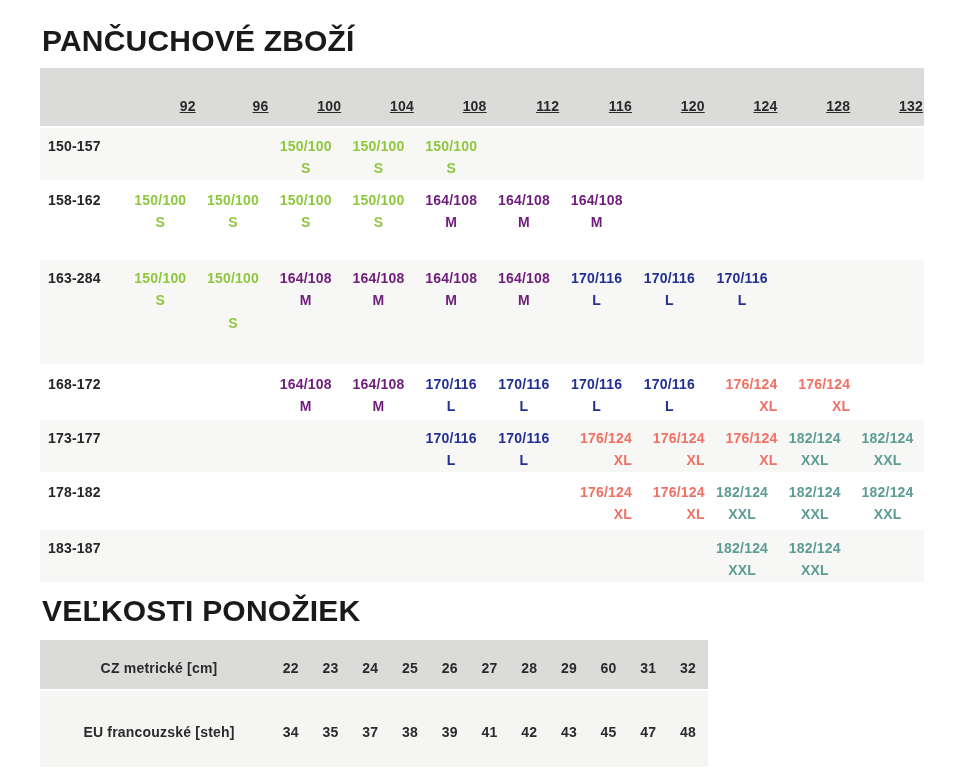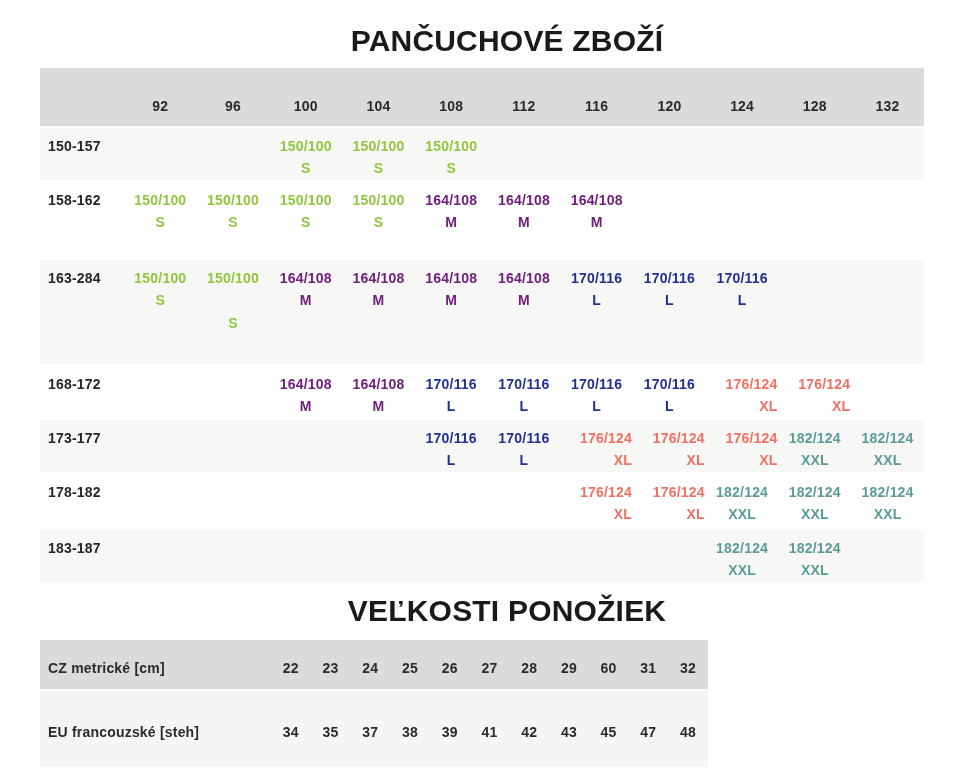--- a/index.html
+++ b/index.html
@@ -1,28 +1,28 @@
 <!DOCTYPE html>
 <html style="--header-bg: #dbdbd9; --row-alt-bg: #f7f7f5; --sock-row2-bg: #f5f5f3; --size-s: #8fc73e; --size-m: #6f1d7b; --size-l: #223093; --size-xl: #ef7164; --size-xxl: #5d9c95; --title-text: #1a1a1a; --body-text: #2a2a2a;"><head>
 <meta charset="utf-8">
 <style>
   html,body{margin:0;padding:0;background:#ffffff;}
   body{width:960px;height:780px;overflow:hidden;
        font-family:"Liberation Sans","DejaVu Sans",sans-serif;color:#2a2a2a;}
   .page{padding:12px 0 0 40px;}
-  h1.section-title{font-size:30px;font-weight:600;color:#1a1a1a;margin:12px 0 10px 14px;
-       letter-spacing:0.2px;text-align:center;}
+  h1.section-title{font-size:30px;font-weight:600;color:#1a1a1a;margin:12px 0 10px 2px;
+       letter-spacing:0.2px;}
   
   table{border-collapse:collapse;table-layout:fixed;}
   table.hosiery{width:884px;}
   table.hosiery th,table.hosiery td{font-size:14px;font-weight:bold;letter-spacing:0.2px;}
   table.hosiery thead th{background:var(--header-bg);}
   th.corner{width:76px;text-align:left;vertical-align:top;padding:10px 0 0 8px;line-height:21px;height:38px;}
   th.span-label{text-align:center;vertical-align:top;padding-top:10px;}
-  tr.col-row th{height:36px;vertical-align:bottom;padding-bottom:12px;text-align:center;}
+  tr.col-row th{height:36px;vertical-align:bottom;padding-bottom:12px;text-align:right;text-decoration:underline;}
   tbody tr{border-top:2px solid #ffffff;}
   tbody tr:nth-child(odd) td{background:var(--row-alt-bg);}
   tbody td{vertical-align:top;text-align:center;padding-top:7px;line-height:22px;}
   td.row-label{text-align:left;padding-left:8px;color:#262626;}
   tbody tr:nth-child(1) td{height:41px;margin-top:24px;}
   tbody tr:nth-child(2) td{height:68px;}
   tbody tr:nth-child(3) td{height:96px;}
   tbody tr:nth-child(4) td{height:43px;}
   tbody tr:nth-child(5) td{height:43px;}
   tbody tr:nth-child(6) td{height:46px;}
@@ -32,21 +32,21 @@
   .cell-grade.gap{margin-top:23px;}
   .v-s{color:var(--size-s);}
   .v-m{color:var(--size-m);}
   .v-l{color:var(--size-l);}
   .v-xl{color:var(--size-xl);text-align:right;}
   .v-xxl{color:var(--size-xxl);}
   
   table.socks{width:668px;margin-top:4px;}
   table.socks td{font-size:14px;font-weight:bold;height:30px;vertical-align:middle;
        text-align:center;letter-spacing:0.2px;}
-  table.socks td.sock-label{text-align:left;padding-left:8px;width:222px;}
+  table.socks td.sock-label{text-align:center;padding-left:8px;width:222px;}
   table.socks tr{border-top:2px solid #ffffff;}
   table.socks tr:nth-child(1) td{background:var(--header-bg);}
   table.socks tr:nth-child(2) td{background:var(--sock-row2-bg);}
   table.socks tr:nth-child(3) td{background:#ffffff;}
 </style>
 </head>
 <body>
 
 <div class="page">
 

